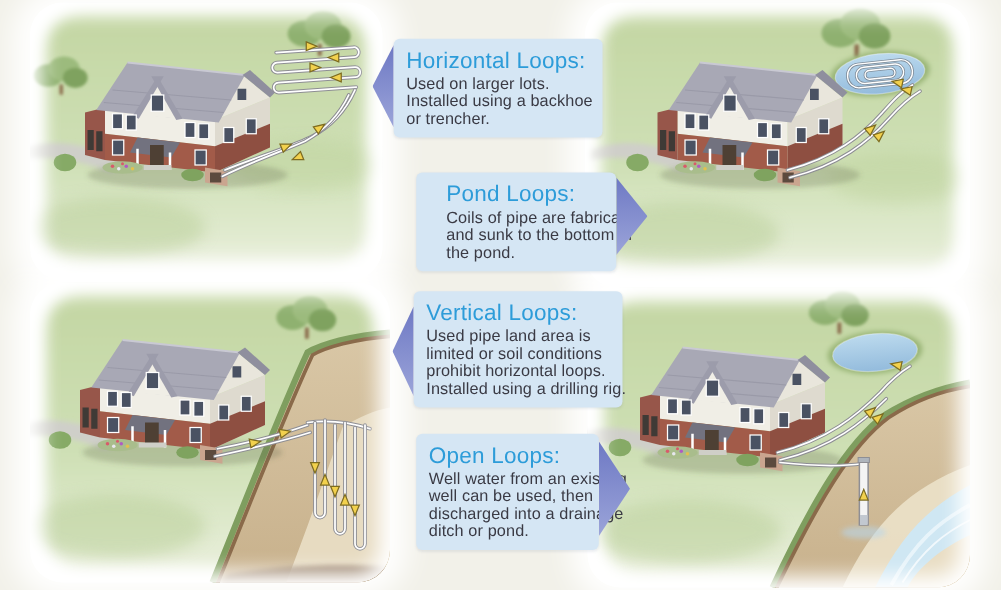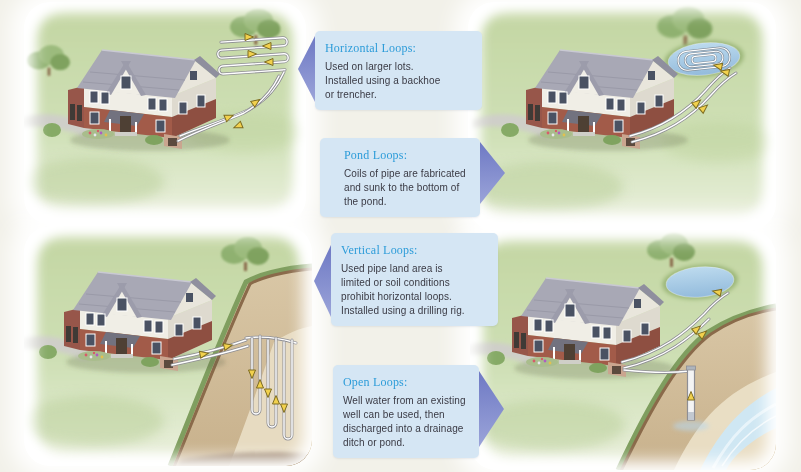--- a/index.html
+++ b/index.html
@@ -21,29 +21,29 @@
   .p-bl{left:24px;top:226px;width:288px;height:240px;}
   .p-br{left:470px;top:230px;width:306px;height:240px;}
   .panel svg{display:block;}
 
   .callout{
     position:absolute;background:#d5e6f4;border-radius:5px;
     padding:8px 6px 8px 10px;z-index:5;
     box-shadow:0 1px 2px rgba(70,90,130,0.10);
   }
   .c1{left:315px;top:31px;width:151px;}
-  .c2{left:320px;top:138px;width:130px;padding-left:24px;}
+  .c2{left:333px;top:138px;width:130px;padding-left:24px;}
   .c3{left:315px;top:233px;width:151px;margin-left:16px;}
-  .c4{left:333px;top:365px;width:130px;}
+  .c4{left:333px;top:347px;width:130px;}
   .callout .title{
-    color:#2d9cd9;font-size:12px;line-height:18px;letter-spacing:0.2px;
-    margin-bottom:3px;white-space:pre;font-family:Liberation Serif, serif;
+    color:#2d9cd9;font-size:18px;line-height:18px;letter-spacing:0.2px;
+    margin-bottom:3px;white-space:pre;
   }
   .callout .body{
-    color:#3a3a44;font-size:10px;line-height:14px;letter-spacing:0.1px;
+    color:#3a3a44;font-size:13px;line-height:14px;letter-spacing:0.1px;
     white-space:pre;
   }
   .arr{
     position:absolute;background:linear-gradient(180deg,#6e79c4,#9ba4d9);
   }
   .arr.left{left:-17px;width:17px;clip-path:polygon(100% 0,0 50%,100% 100%);}
   .arr.right{right:-25px;width:25px;clip-path:polygon(0 0,100% 50%,0 100%);}
   .c1 .arr{top:5px;height:66px;}
   .c2 .arr{top:4px;height:62px;}
   .c3 .arr{top:12px;height:72px;}

